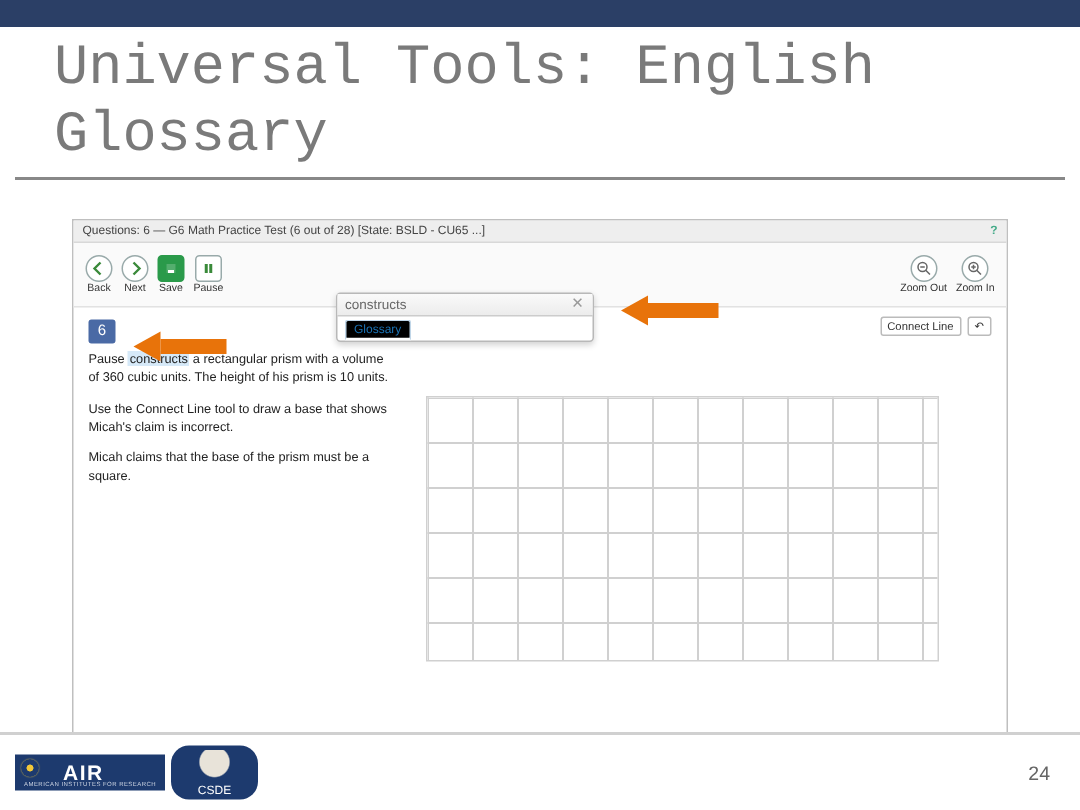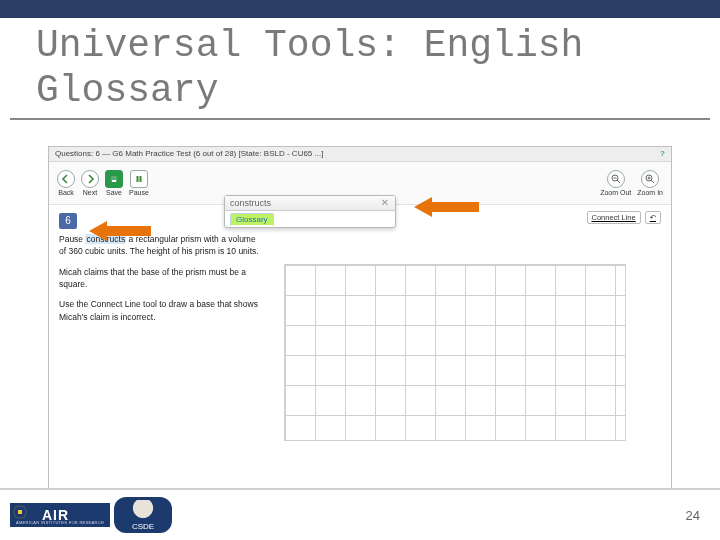--- a/index.html
+++ b/index.html
@@ -114,21 +114,20 @@
     margin: 0 0 8px 0;
   }
   .highlight-word {
     background: #d6e9f8;
     padding: 0 1px;
   }
   .ss-right {
     flex: 1;
     position: relative;
     padding: 6px 10px;
-    text-decoration: underline;
   }
   .tool-row {
     display: flex;
     justify-content: flex-end;
     align-items: center;
     gap: 4px;
     font-size: 7.5px;
     color: #333;
     margin-bottom: 4px;
   }
@@ -182,21 +181,21 @@
     padding: 2px 5px 0 5px;
     font-size: 8px;
   }
   .popup-tab span {
     display: inline-block;
     color: #1b73b5;
     border: 1px solid #c0d6e8;
     border-bottom: 2px solid #fff;
     padding: 1px 5px;
     border-radius: 2px 2px 0 0;
-    background: #bef264;
+    background: #000000;
   }
   .popup-body {
     padding: 4px 6px 6px 6px;
     font-size: 9px;
     color: #222;
   }
   .arrow {
     position: absolute;
     height: 0;
     z-index: 11;
@@ -382,22 +381,22 @@
         <span>Zoom In</span>
       </div>
     </div>
 
     <div class="ss-body">
       <div class="ss-left">
         <div class="qnum">6</div>
         <p>
           <span>Pause </span><span class="highlight-word">constructs</span><span> a rectangular prism with a volume of 360 cubic units. The height of his prism is 10 units.</span>
         </p>
+        <p>Use the Connect Line tool to draw a base that shows Micah's claim is incorrect.</p>
         <p>Micah claims that the base of the prism must be a square.</p>
-        <p>Use the Connect Line tool to draw a base that shows Micah's claim is incorrect.</p>
       </div>
       <div class="ss-right">
         <div class="tool-row">
           <span class="tool-chip">Connect Line</span>
           <span class="tool-chip">↶</span>
         </div>
         <div class="grid"></div>
       </div>
     </div>
 

